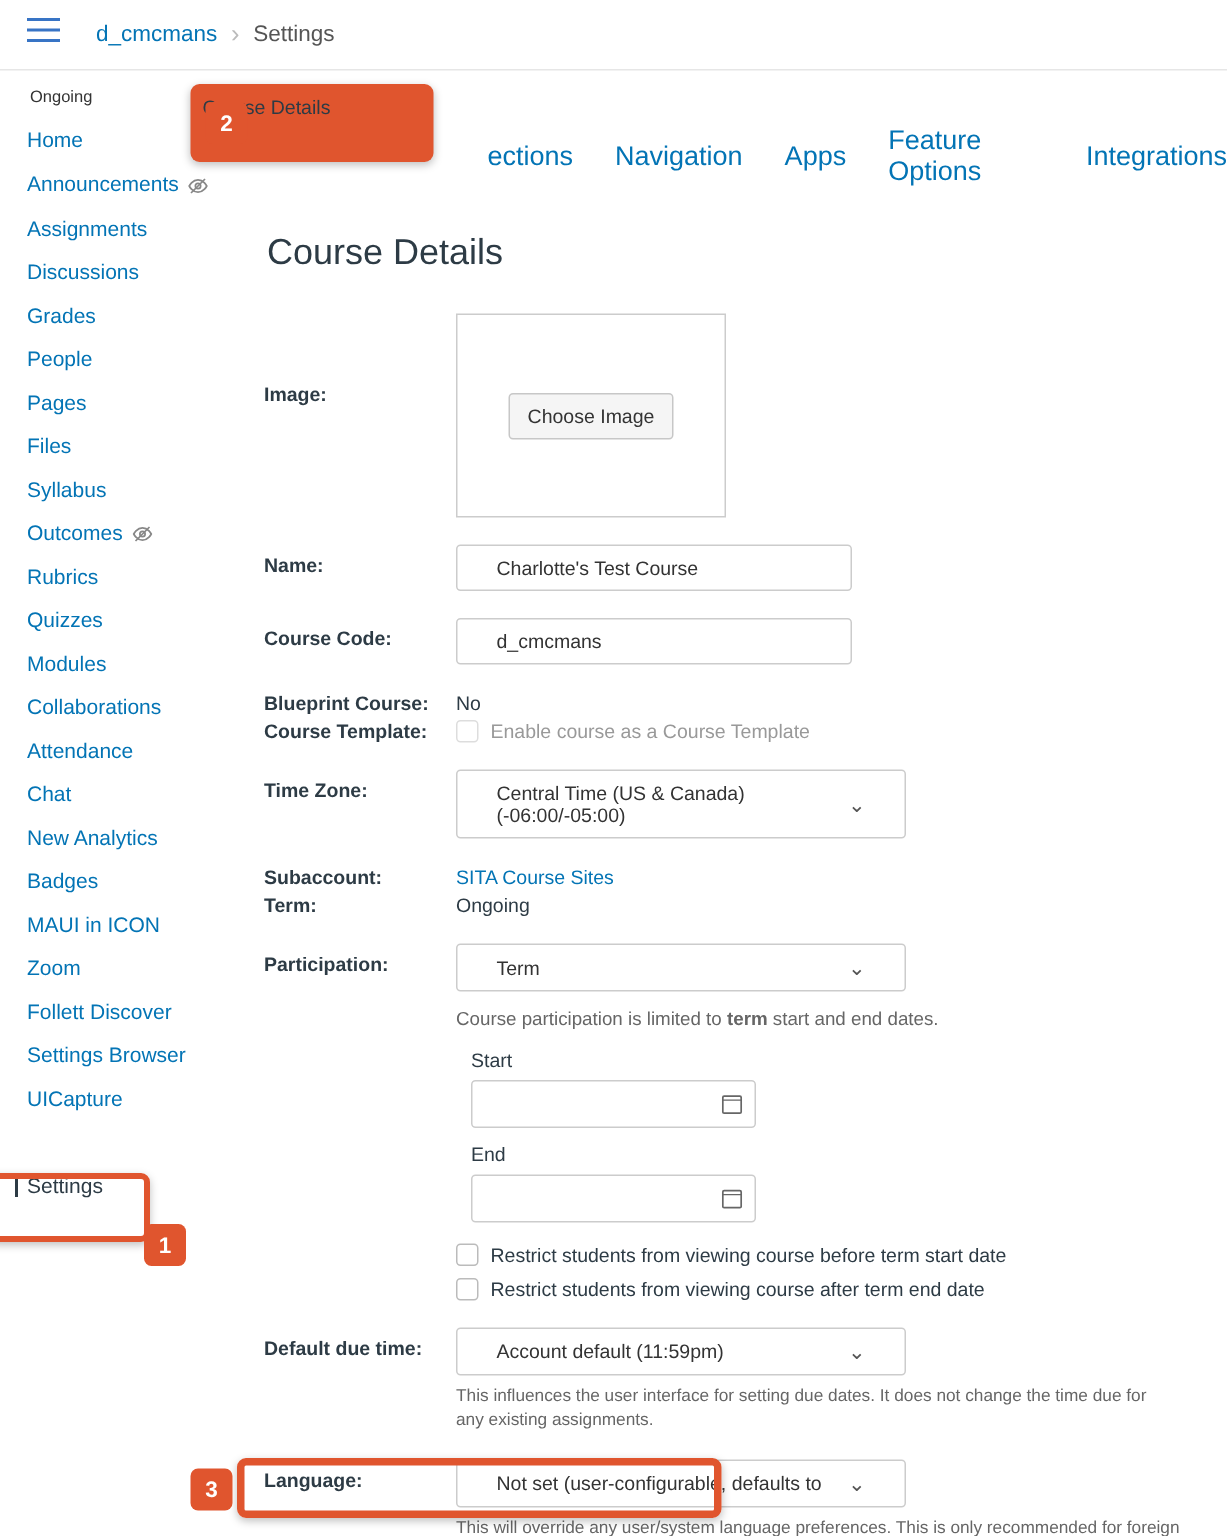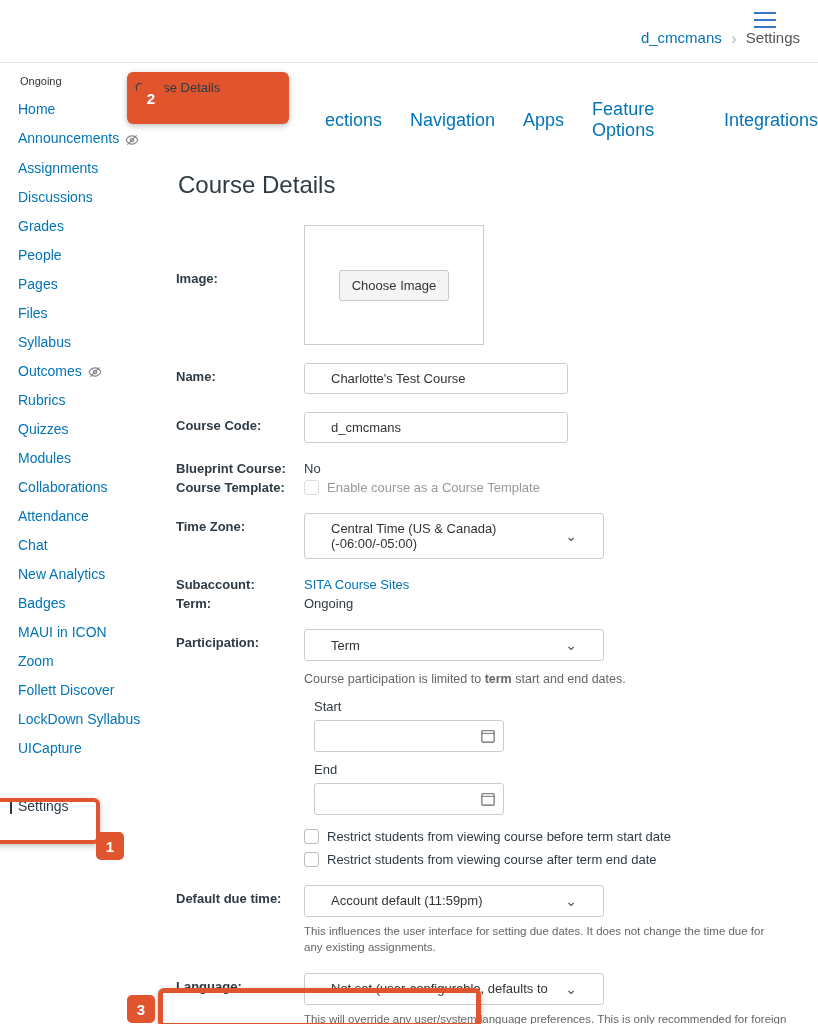--- a/index.html
+++ b/index.html
@@ -6,24 +6,23 @@
   body {
     font-family: -apple-system, "Helvetica Neue", Arial, sans-serif;
     font-size: 13px;
     color: #2d3b45;
     background: #fff;
     width: 818px;
   }
   
   .topbar {
     display: flex;
-    align-items: flex-end;
+    align-items: flex-start;
     padding: 12px 18px 14px 18px;
     border-bottom: 1px solid #e6e6e6;
-    flex-direction: column;
   }
   .hamburger {
     width: 22px; height: 16px; position: relative;
     margin-right: 24px;
     cursor: pointer;
   }
   .hamburger span, .hamburger::before, .hamburger::after {
     content: ""; position: absolute; left: 0; right: 0;
     height: 2px; background: #3874c5;
   }
@@ -79,21 +78,21 @@
   h2.page-title { font-size: 24px; font-weight: 400; margin-bottom: 26px; margin-left: 2px; }
   
   .form-area { padding-right: 28px; }
   .row { display: flex; align-items: flex-start; margin-bottom: 18px; }
   .row .lbl {
     width: 128px; flex-shrink: 0; font-weight: 600; font-size: 13px;
     color: #2d3b45; padding-top: 6px;
   }
   .row .ctl { flex: 1; }
   .img-box {
-    width: 180px; height: 120px; border: 1px solid #ccc;
+    width: 180px; height: 136px; border: 1px solid #ccc;
     display: flex; align-items: center; justify-content: center;
   }
   .btn {
     background: #f5f5f5; border: 1px solid #c7c7c7; border-radius: 3px;
     padding: 7px 12px; font-size: 13px; cursor: pointer; color: #333;
   }
   input[type=text], .select-box {
     width: 264px; border: 1px solid #ccc; border-radius: 3px;
     padding: 7px 26px; font-size: 13px; color: #333; background: #fff;
   }
@@ -179,21 +178,21 @@
         <li><a href="#">Quizzes</a></li>
         <li><a href="#">Modules</a></li>
         <li><a href="#">Collaborations</a></li>
         <li><a href="#">Attendance</a></li>
         <li><a href="#">Chat</a></li>
         <li><a href="#">New Analytics</a></li>
         <li><a href="#">Badges</a></li>
         <li><a href="#">MAUI in ICON</a></li>
         <li><a href="#">Zoom</a></li>
         <li><a href="#">Follett Discover</a></li>
-        <li><a href="#">LockDown Syllabus</a></li>
+        <li><a href="#">Settings Browser</a></li>
         <li><a href="#">UICapture</a></li>
       </ul>
     <ul class="nav-list" style="margin-top:42px;">
       <li class="active rel">
         <a href="#">Settings</a>
       </li>
     </ul>
   </nav>
 
   <main class="main">

